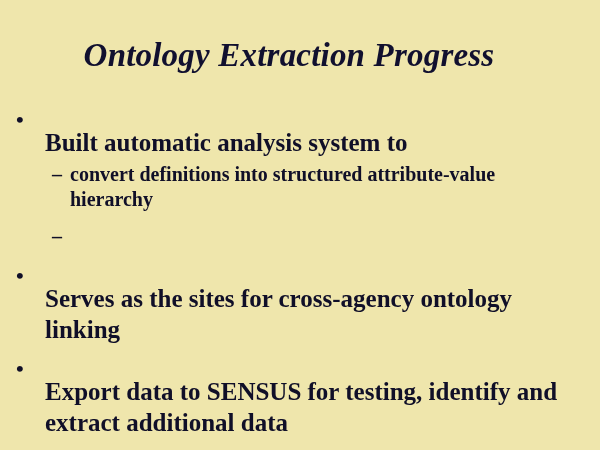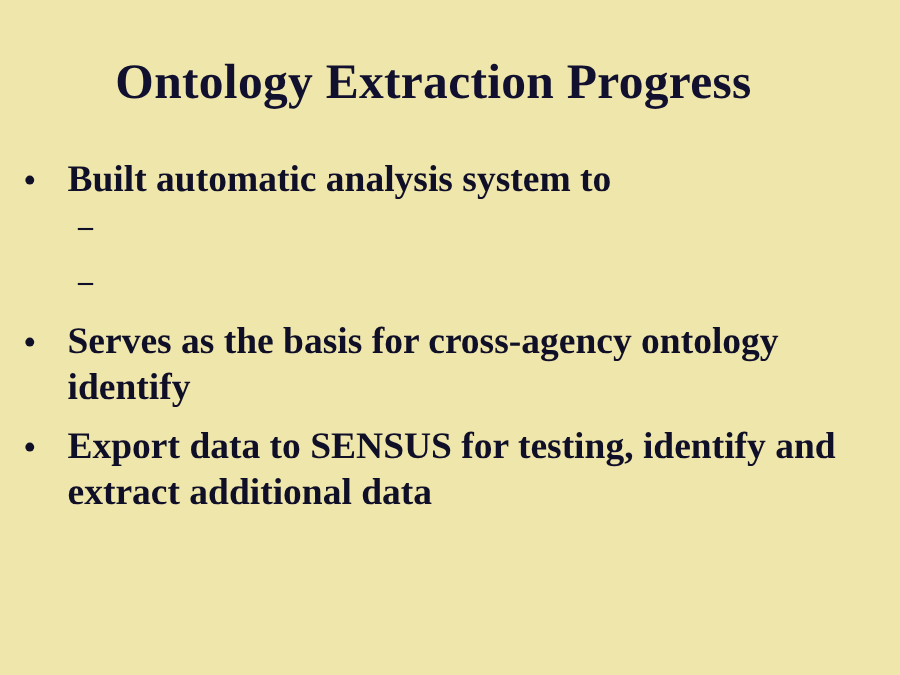--- a/index.html
+++ b/index.html
@@ -64,20 +64,21 @@
   .lvl1 .marker {
     width: 29px;
     flex: 0 0 29px;
     text-align: left;
     font-size: 22px;
     line-height: 31px;
   }
   .lvl1 .btext {
     flex: 1 1 auto;
     padding-right: 8px;
+    margin-top: 23px;
   }
 
   
   .lvl2 {
     font-size: 20px;
     line-height: 25px;
     padding-left: 52px;
     margin-top: 4px;
     margin-bottom: 2px;
   }
@@ -94,44 +95,45 @@
   }
 
   .gap-sm { height: 6px; }
   .gap-md { height: 9px; }
 </style>
 </head>
 <body>
 
 <div id="slide" style="background: rgb(239, 230, 172);">
 
-  <div id="slide-title" style="color: rgb(17, 16, 47);">Ontology Extraction Progress</div>
+  <div id="slide-title" style="color: rgb(17, 16, 47); font-style: italic;">Ontology Extraction Progress</div>
 
   <div id="body-list">
 
     <div class="bullet-row lvl1" style="color: rgb(16, 15, 40);">
       <span class="marker">•</span>
       <span class="btext">Built automatic analysis system to</span>
     </div>
 
     <div class="bullet-row lvl2" style="color: rgb(16, 15, 40);">
       <span class="marker">–</span>
+      <span class="btext">convert definitions into structured attribute-value hierarchy</span>
     </div>
 
     <div class="gap-sm"></div>
 
     <div class="bullet-row lvl2" style="color: rgb(16, 15, 40);">
       <span class="marker">–</span>
     </div>
 
     <div class="gap-md"></div>
 
     <div class="bullet-row lvl1" style="color: rgb(16, 15, 40);">
       <span class="marker">•</span>
-      <span class="btext">Serves as the basis for cross-agency ontology identify</span>
+      <span class="btext">Serves as the sites for cross-agency ontology linking</span>
     </div>
 
     <div class="gap-sm"></div>
 
     <div class="bullet-row lvl1" style="color: rgb(16, 15, 40);">
       <span class="marker">•</span>
       <span class="btext">Export data to SENSUS for testing,  identify and extract additional data</span>
     </div>
 
   </div>

